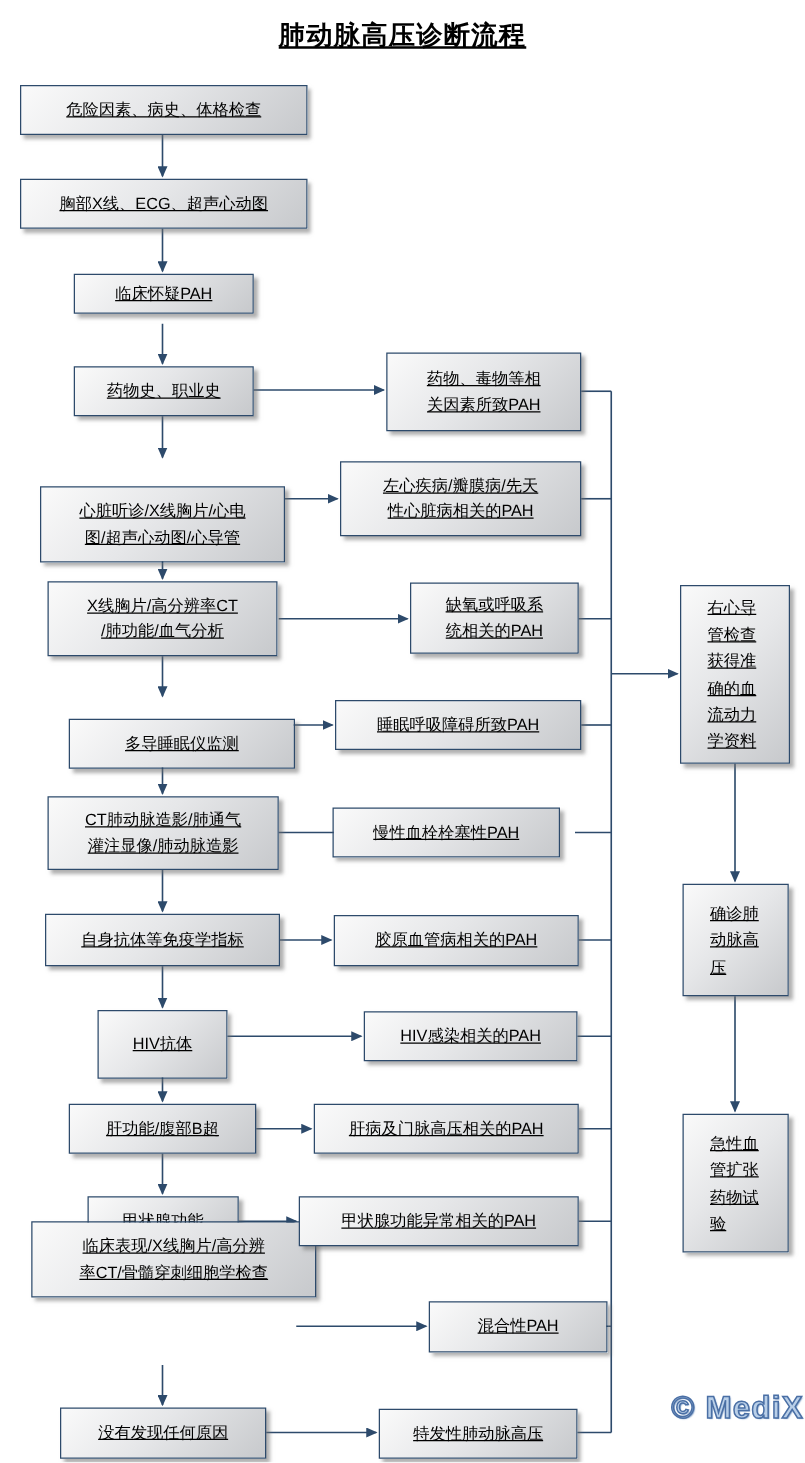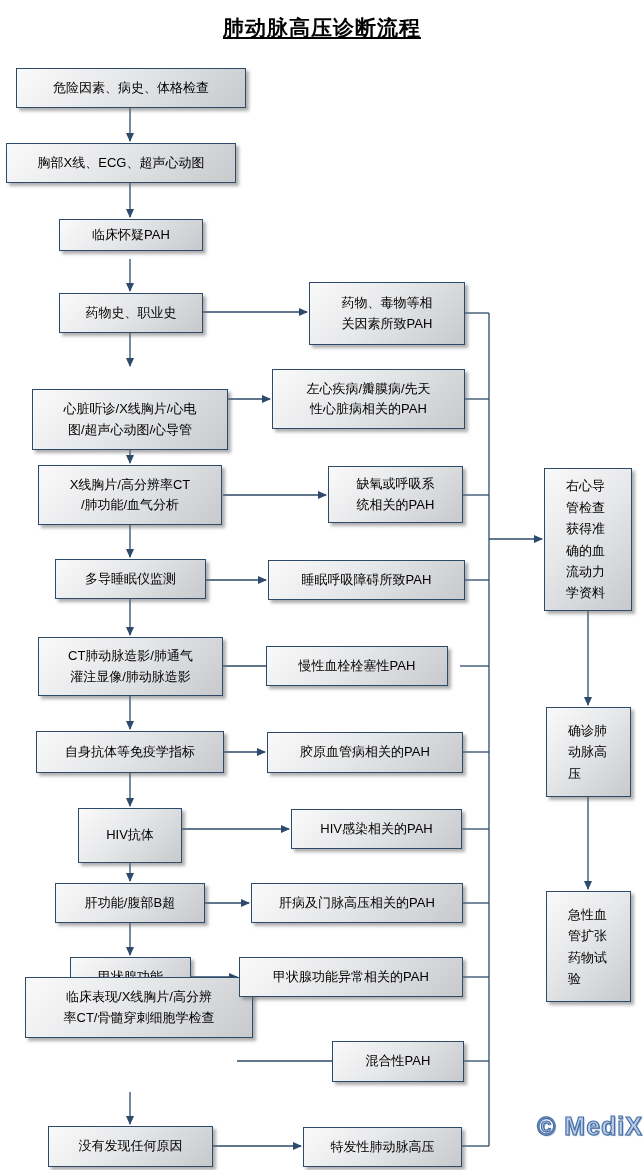--- a/index.html
+++ b/index.html
@@ -11,21 +11,21 @@
     position:absolute;left:0;top:14px;width:644px;text-align:center;
     font-size:21px;font-weight:bold;color:#000;letter-spacing:1px;text-decoration:underline;
   }
   .node{
     position:absolute;box-sizing:border-box;
     border:1.6px solid #2d4a6b;
     background:linear-gradient(135deg,#fafafa 0%,#e6e7e9 45%,#c7c9cc 100%);
     box-shadow:3px 3px 3px rgba(110,110,110,0.55);
     display:flex;align-items:center;justify-content:center;
     font-size:13px;color:#000;text-align:center;
-    white-space:pre-line;line-height:1.55;padding:15px 4px;
+    white-space:pre-line;line-height:1.55;padding:15px 4px;text-decoration:underline;
   }
   .node.rightcol{
     justify-content:flex-start;text-align:left;padding-left:21px;line-height:1.65;
   }
   #connectors{position:absolute;left:0;top:0;pointer-events:none;}
   #watermark{
     position:absolute;left:531px;top:1112px;width:112px;
     font-size:25px;font-weight:bold;text-align:right;
     color:#b9cfe8;-webkit-text-stroke:1.2px #4a6fa5;
     text-shadow:1px 1px 1px #8aa7cc;letter-spacing:1px;
@@ -80,28 +80,28 @@
         <line x1="462" y1="829" x2="489" y2="829"></line>
         <line x1="463" y1="903" x2="489" y2="903"></line>
         <line x1="463" y1="977" x2="489" y2="977"></line>
         <line x1="464" y1="1061" x2="489" y2="1061"></line>
         <line x1="462" y1="1146" x2="489" y2="1146"></line>
         <line x1="489" y1="313" x2="489" y2="1146"></line>
       </g>
   </svg>
 
   <div class="node" style="left:16px;top:68px;width:230px;height:40px">危险因素、病史、体格检查</div>
-  <div class="node" style="left:6px;top:143px;width:230px;height:40px">胸部X线、ECG、超声心动图</div>
+  <div class="node" style="left:16px;top:143px;width:230px;height:40px">胸部X线、ECG、超声心动图</div>
   <div class="node" style="left:59px;top:219px;width:144px;height:24px">临床怀疑PAH</div>
   <div class="node" style="left:59px;top:293px;width:144px;height:40px">药物史、职业史</div>
   <div class="node" style="left:32px;top:389px;width:196px;height:61px">心脏听诊/X线胸片/心电
 图/超声心动图/心导管</div>
   <div class="node" style="left:38px;top:465px;width:184px;height:60px">X线胸片/高分辨率CT
 /肺功能/血气分析</div>
-  <div class="node" style="left:55px;top:559px;width:151px;height:40px">多导睡眠仪监测</div>
+  <div class="node" style="left:55px;top:575px;width:181px;height:40px">多导睡眠仪监测</div>
   <div class="node" style="left:36px;top:731px;width:188px;height:42px">自身抗体等免疫学指标</div>
   <div class="node" style="left:38px;top:637px;width:185px;height:59px">CT肺动脉造影/肺通气
 灌注显像/肺动脉造影</div>
   <div class="node" style="left:78px;top:808px;width:104px;height:55px">HIV抗体</div>
   <div class="node" style="left:55px;top:883px;width:150px;height:40px">肝功能/腹部B超</div>
   <div class="node" style="left:70px;top:957px;width:121px;height:40px">甲状腺功能</div>
   <div class="node" style="left:25px;top:977px;width:228px;height:61px">临床表现/X线胸片/高分辨
 率CT/骨髓穿刺细胞学检查</div>
   <div class="node" style="left:48px;top:1126px;width:165px;height:41px">没有发现任何原因</div>
 
@@ -110,21 +110,21 @@
   <div class="node" style="left:272px;top:369px;width:193px;height:60px">左心疾病/瓣膜病/先天
 性心脏病相关的PAH</div>
   <div class="node" style="left:328px;top:466px;width:135px;height:57px">缺氧或呼吸系
 统相关的PAH</div>
   <div class="node" style="left:268px;top:560px;width:197px;height:40px">睡眠呼吸障碍所致PAH</div>
   <div class="node" style="left:266px;top:646px;width:182px;height:40px">慢性血栓栓塞性PAH</div>
   <div class="node" style="left:267px;top:732px;width:196px;height:41px">胶原血管病相关的PAH</div>
   <div class="node" style="left:291px;top:809px;width:171px;height:40px">HIV感染相关的PAH</div>
   <div class="node" style="left:251px;top:883px;width:212px;height:40px">肝病及门脉高压相关的PAH</div>
   <div class="node" style="left:239px;top:957px;width:224px;height:40px">甲状腺功能异常相关的PAH</div>
-  <div class="node" style="left:332px;top:1041px;width:132px;height:41px">混合性PAH</div>
+  <div class="node" style="left:343px;top:1041px;width:143px;height:41px">混合性PAH</div>
   <div class="node" style="left:303px;top:1127px;width:159px;height:40px">特发性肺动脉高压</div>
 
   <div class="node rightcol" style="left:544px;top:468px;width:88px;height:143px">右心导
 管检查
 获得准
 确的血
 流动力
 学资料</div>
   <div class="node rightcol" style="left:546px;top:707px;width:85px;height:90px">确诊肺
 动脉高

